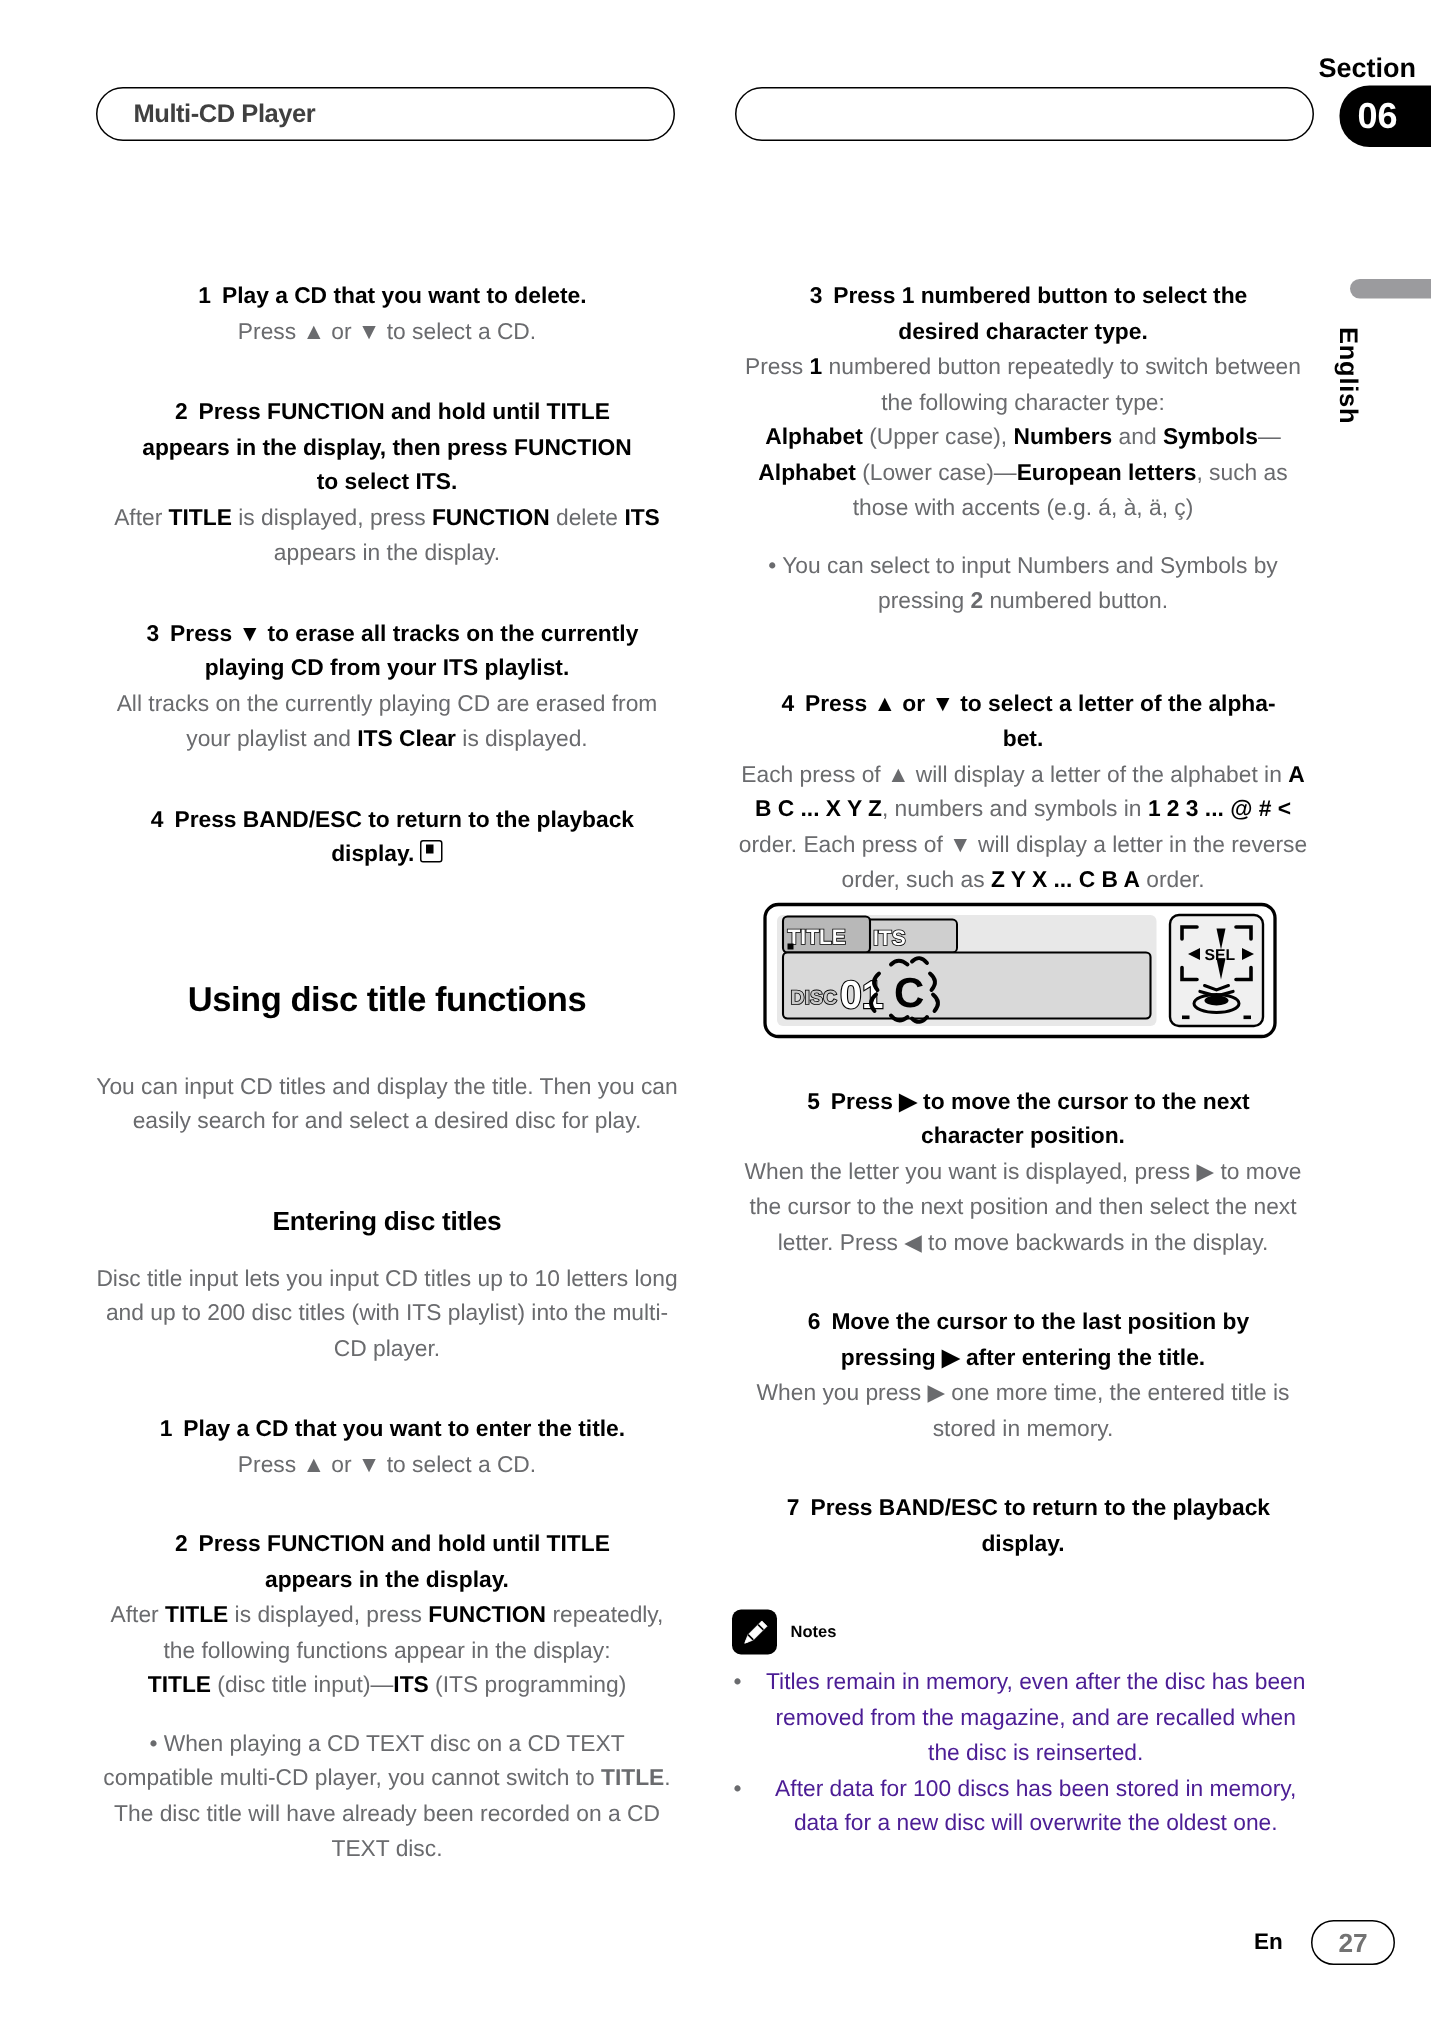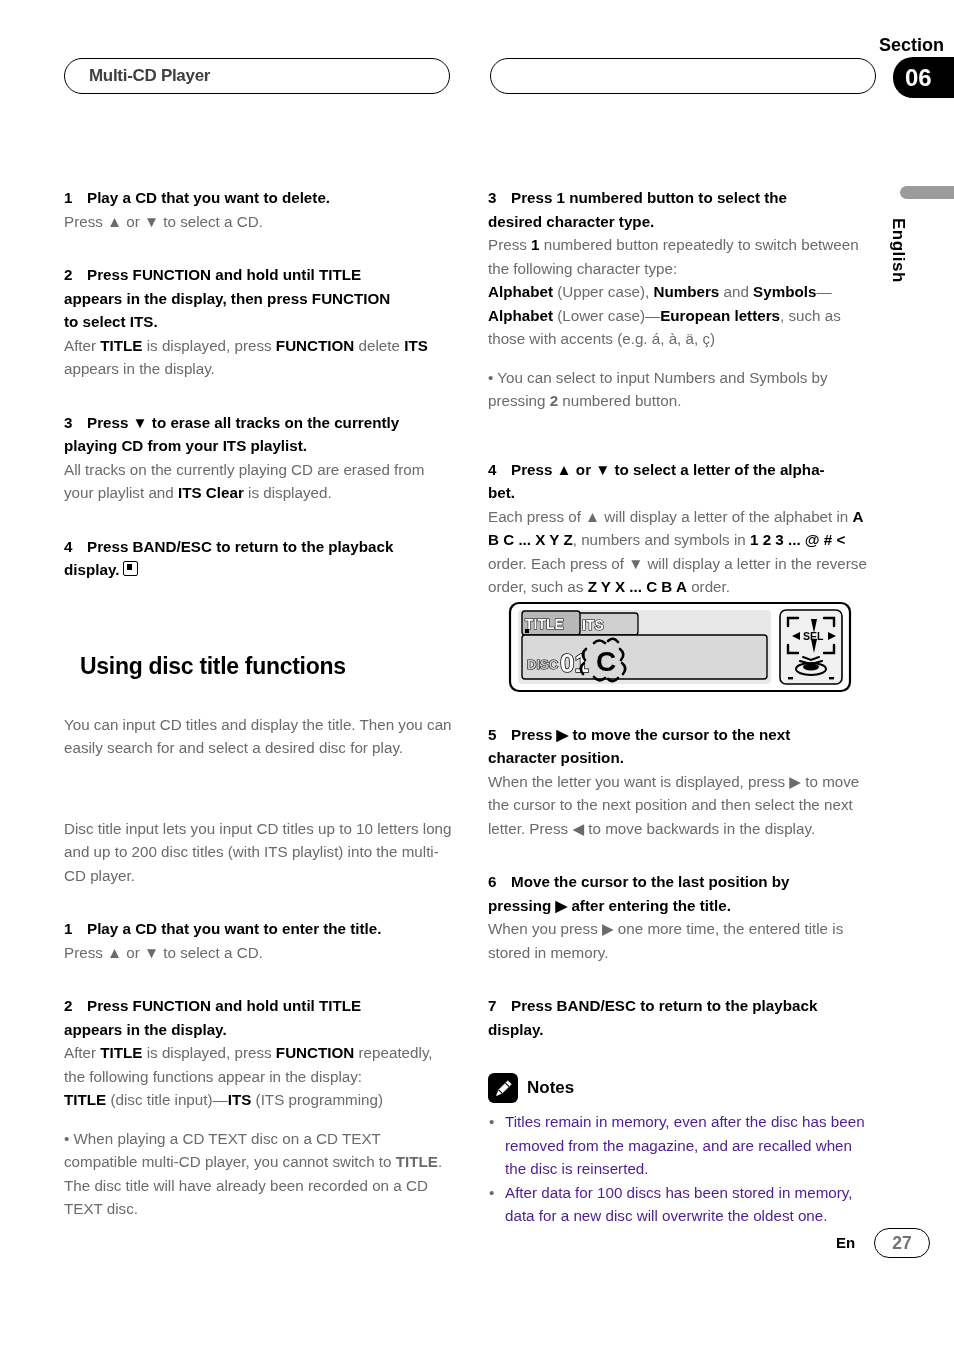--- a/index.html
+++ b/index.html
@@ -47,21 +47,21 @@
     background:#9b9b9e; border-radius:7px;
   }
   .side-tab-text {
     position:absolute; left:888px; top:218px;
     font-size:17px; font-weight:bold; color:#000;
     writing-mode:vertical-rl; text-orientation:mixed;
     letter-spacing:0.5px;
   }
 
   
-  .col { position:absolute; top:186px; width:388px; }
+  .col { position:absolute; top:186px; width:388px;text-align:center; }
   .col-left  { left:64px; }
   .col-right { left:488px; }
 
   
   .step {
     font-size:15.2px; font-weight:bold; color:#000;
     line-height:23.5px; margin:0 0 0 0;
     text-indent:0;
   }
   .step .num { display:inline-block; width:23px; }
@@ -103,27 +103,27 @@
   .note-bullets li::before {
     content:"\2022"; position:absolute; left:1px; top:0; color:#6a6b6e;
   }
 
   
   .notes-head { display:flex; align-items:center; gap:9px; margin-bottom:7px; }
   .notes-icon {
     width:30px; height:30px; background:#000; border-radius:6px;
     display:flex; align-items:center; justify-content:center; flex:0 0 auto;
   }
-  .notes-title { font-size:17px; font-weight:bold; color:#000; }
+  .notes-title { font-size:11px; font-weight:bold; color:#000; }
 
   
   .device-wrap { position:absolute; left:20px; top:415px; }
 
   
-  .footer { position:absolute; left:0; top:1226px; width:914px; height:45px; }
+  .footer { position:absolute; left:0; top:1278px; width:914px; height:45px; }
   .footer-en {
     position:absolute; left:836px; top:8px;
     font-size:15px; font-weight:bold; color:#000;
   }
   .footer-page {
     position:absolute; left:874px; top:2px;
     width:56px; height:30px; box-sizing:border-box;
     border:1.7px solid #000; border-radius:15px; background:#fff;
     display:flex; align-items:center; justify-content:center;
     font-size:17.5px; font-weight:bold; color:#737373;
@@ -182,20 +182,21 @@
   <div style="height:54px"></div>
 
   <h2 class="sec-title">Using disc title functions</h2>
 
   <div style="height:17px"></div>
 
   <p class="body-p">You can input CD titles and display the title. Then you can easily search for and select a desired disc for play.</p>
 
   <div style="height:42px"></div>
 
+  <h3 class="sub-title">Entering disc titles</h3>
 
   <div style="height:15px"></div>
 
   <p class="body-p">Disc title input lets you input CD titles up to 10 letters long and up to 200 disc titles (with ITS playlist) into the multi-CD player.</p>
 
   <div class="gap-md"></div>
 
   <p class="step">
     <span class="num">1</span><span>Play a CD that you want to enter the title.</span>
   </p>

